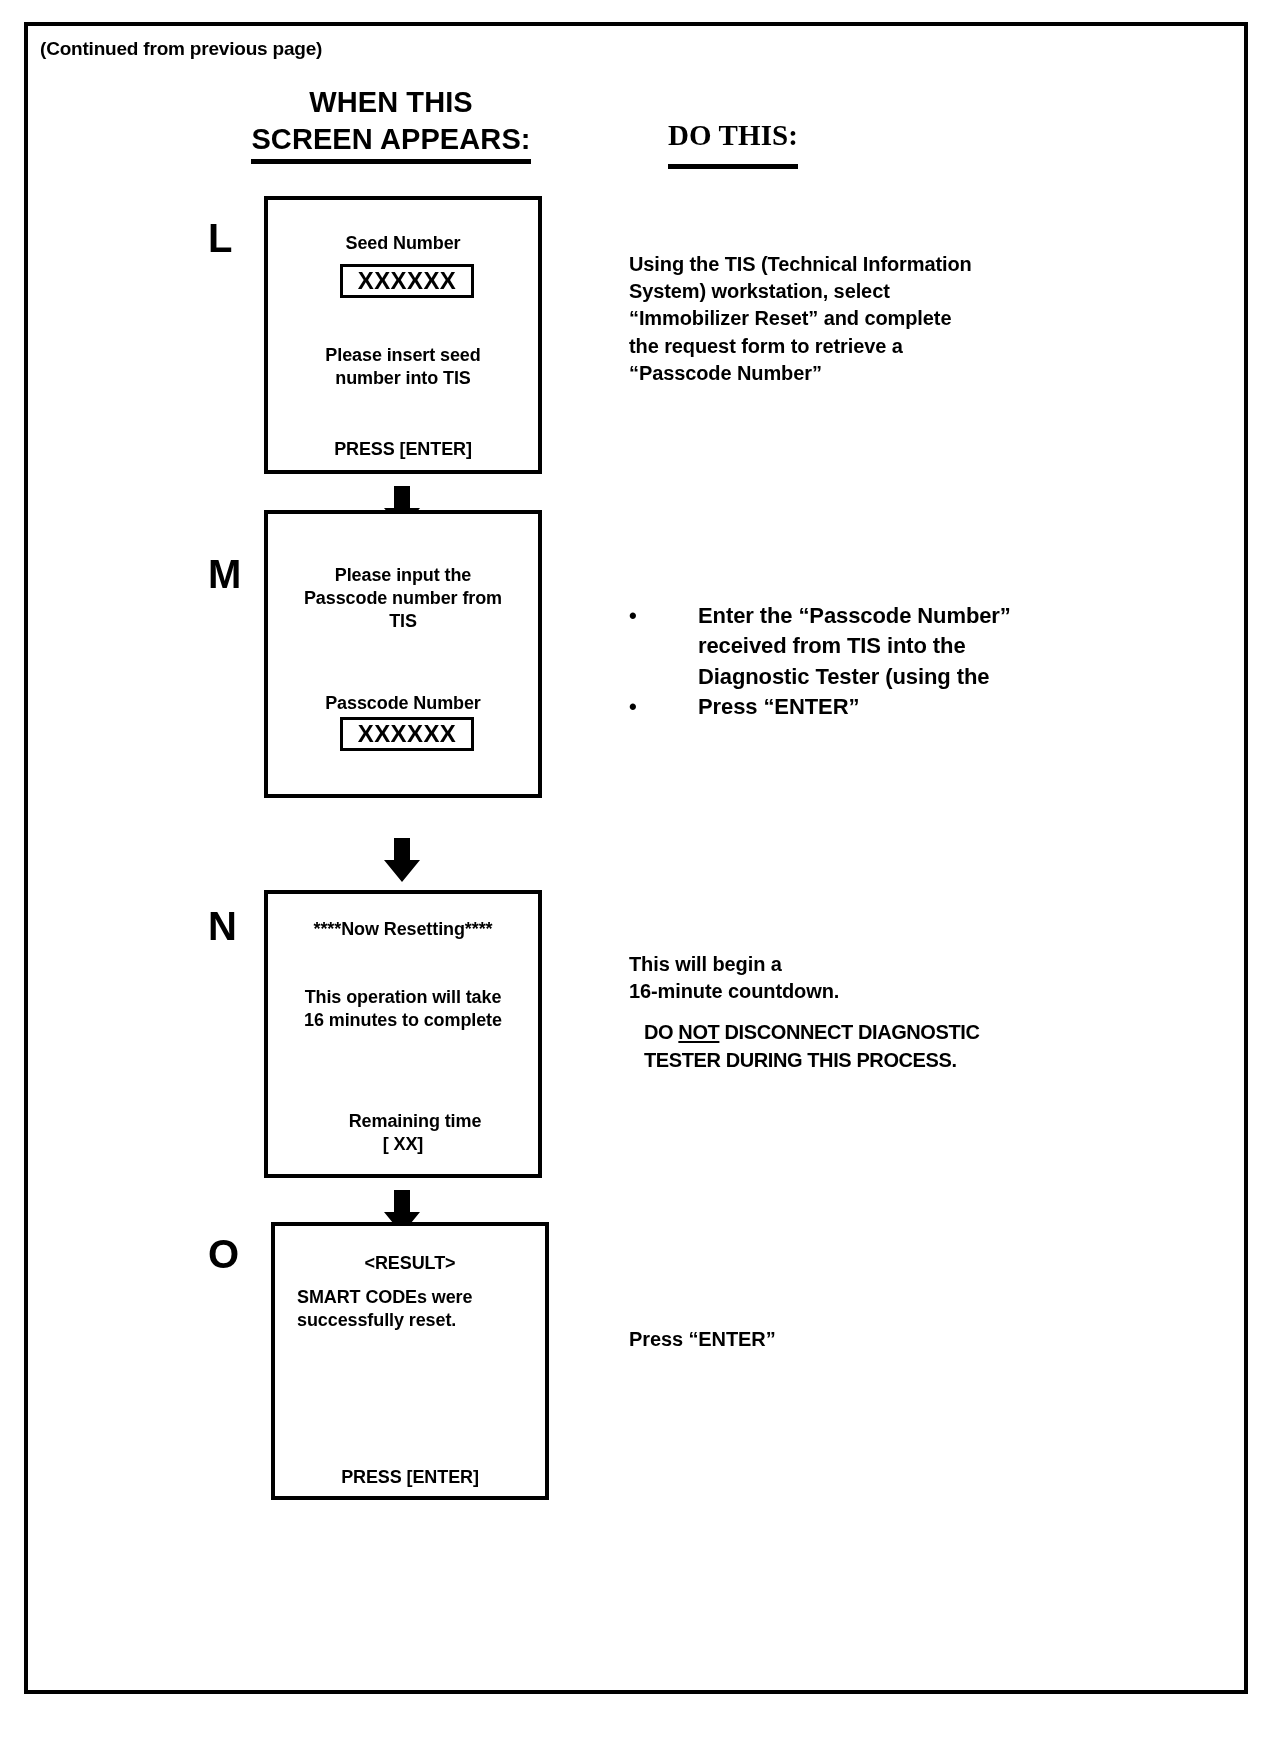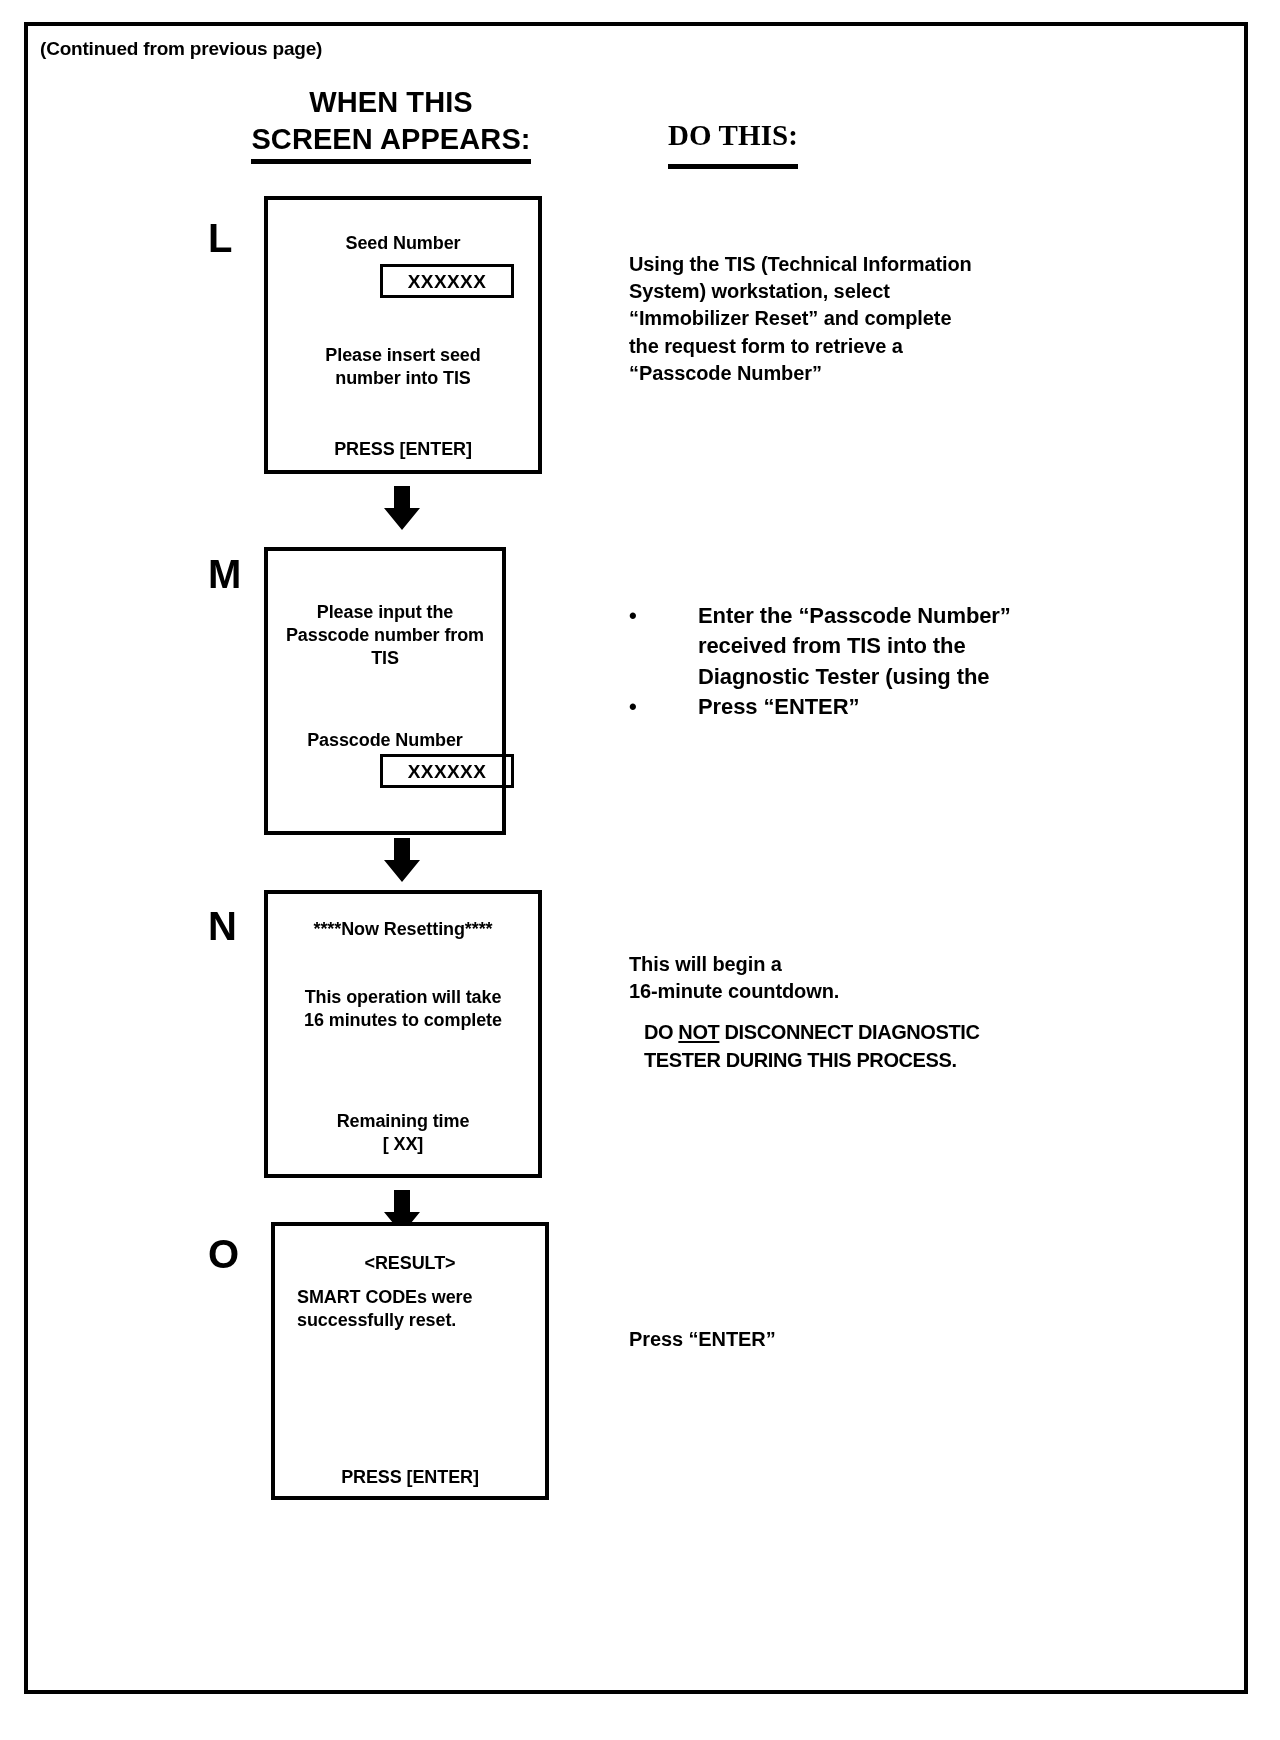--- a/index.html
+++ b/index.html
@@ -104,29 +104,28 @@
   .screen-text.left-align {
     text-align: left;
     width: auto;
   }
 
   
   .value-box {
     position: absolute;
     border: 3px solid #000000;
     box-sizing: border-box;
-    font-size: 19px;
+    font-size: 24px;
     font-weight: bold;
     text-align: center;
     line-height: 1;
     display: flex;
     align-items: center;
     justify-content: center;
     letter-spacing: 0.4px;
-    margin-left: 40px;
   }
 
   
   .down-arrow {
     position: absolute;
     width: 44px;
     height: 44px;
   }
 
   
@@ -204,21 +203,21 @@
     </div>
 
     <div class="down-arrow" style="left:352px; top:460px;">
       <svg viewBox="0 0 44 44" width="44" height="44">
         <polygon points="14,0 30,0 30,22 40,22 22,44 4,22 14,22" fill="#000000"></polygon>
       </svg>
     </div>
 
     <div class="step-letter" style="left:180px; top:528px;">M</div>
 
-    <div class="screen-box" style="left:236px; top:521px; width:242px; height:288px;">
+    <div class="screen-box" style="left:236px; top:484px; width:278px; height:288px;">
       <div class="screen-text" style="top:50px;">Please input the</div>
       <div class="screen-text" style="top:73px;">Passcode number from</div>
       <div class="screen-text" style="top:96px;">TIS</div>
       <div class="screen-text" style="top:168px;margin-top:10px;">Passcode Number</div>
       <div class="value-box" style="left:72px; top:203px; width:134px; height:34px;">XXXXXX</div>
     </div>
 
     <div class="bullet-list" style="left:601px; top:575px; width:470px;">
       <div class="bullet-row">
         <div class="bullet-dot">•</div>
@@ -241,21 +240,21 @@
         <polygon points="14,0 30,0 30,22 40,22 22,44 4,22 14,22" fill="#000000"></polygon>
       </svg>
     </div>
 
     <div class="step-letter" style="left:180px; top:880px;">N</div>
 
     <div class="screen-box" style="left:236px; top:864px; width:278px; height:288px;">
       <div class="screen-text" style="top:24px;">****Now Resetting****</div>
       <div class="screen-text" style="top:92px;">This operation will take</div>
       <div class="screen-text" style="top:115px;">16 minutes to complete</div>
-      <div class="screen-text" style="top:216px;">Remaining time</div>
+      <div class="screen-text" style="top:216px;padding-left:12px;">Remaining time</div>
       <div class="screen-text" style="top:239px;">[ XX]</div>
     </div>
 
     <div class="instr" style="left:601px; top:925px; width:500px;">
       <div>This will begin a</div>
       <div>16-minute countdown.</div>
       <div class="warn-line gap-before">
         <span>DO </span><span class="u-not">NOT</span><span> DISCONNECT DIAGNOSTIC</span>
       </div>
       <div class="warn-line">TESTER DURING THIS PROCESS.</div>

